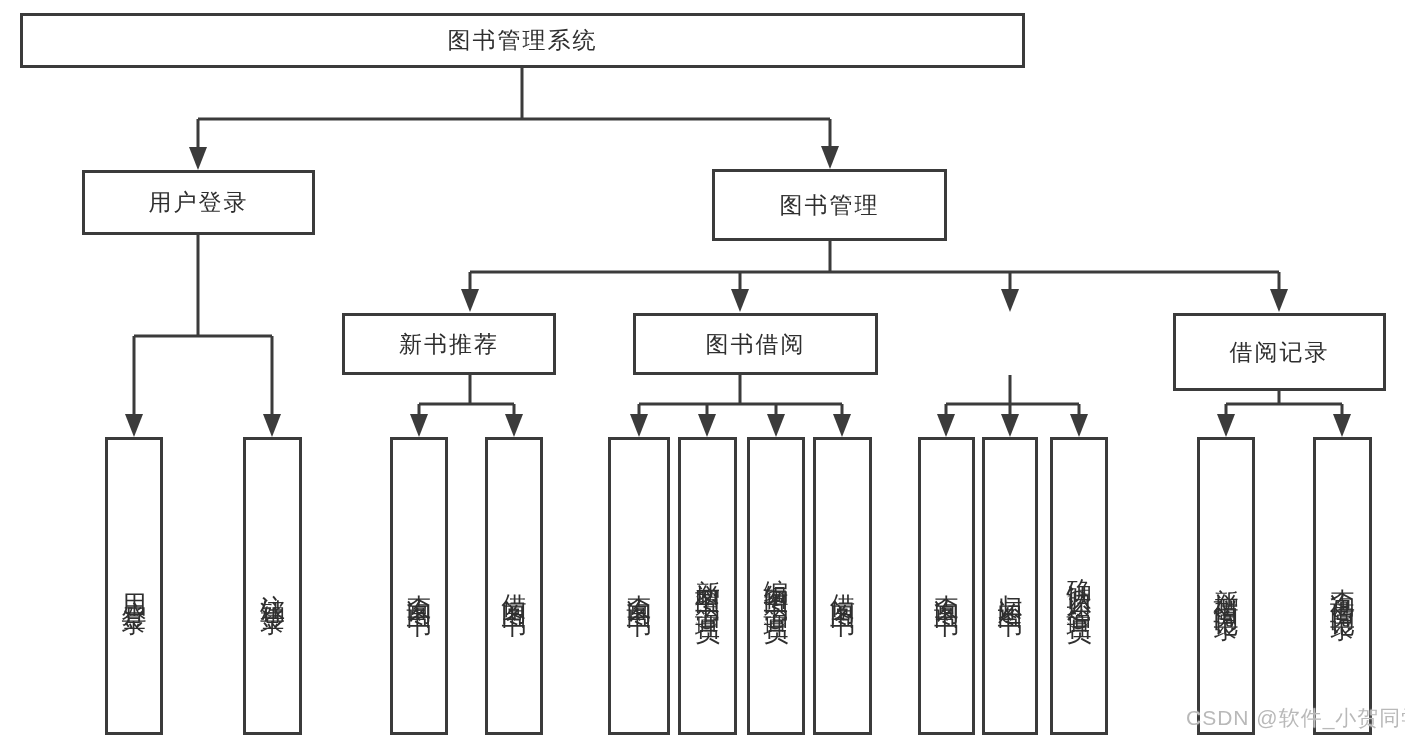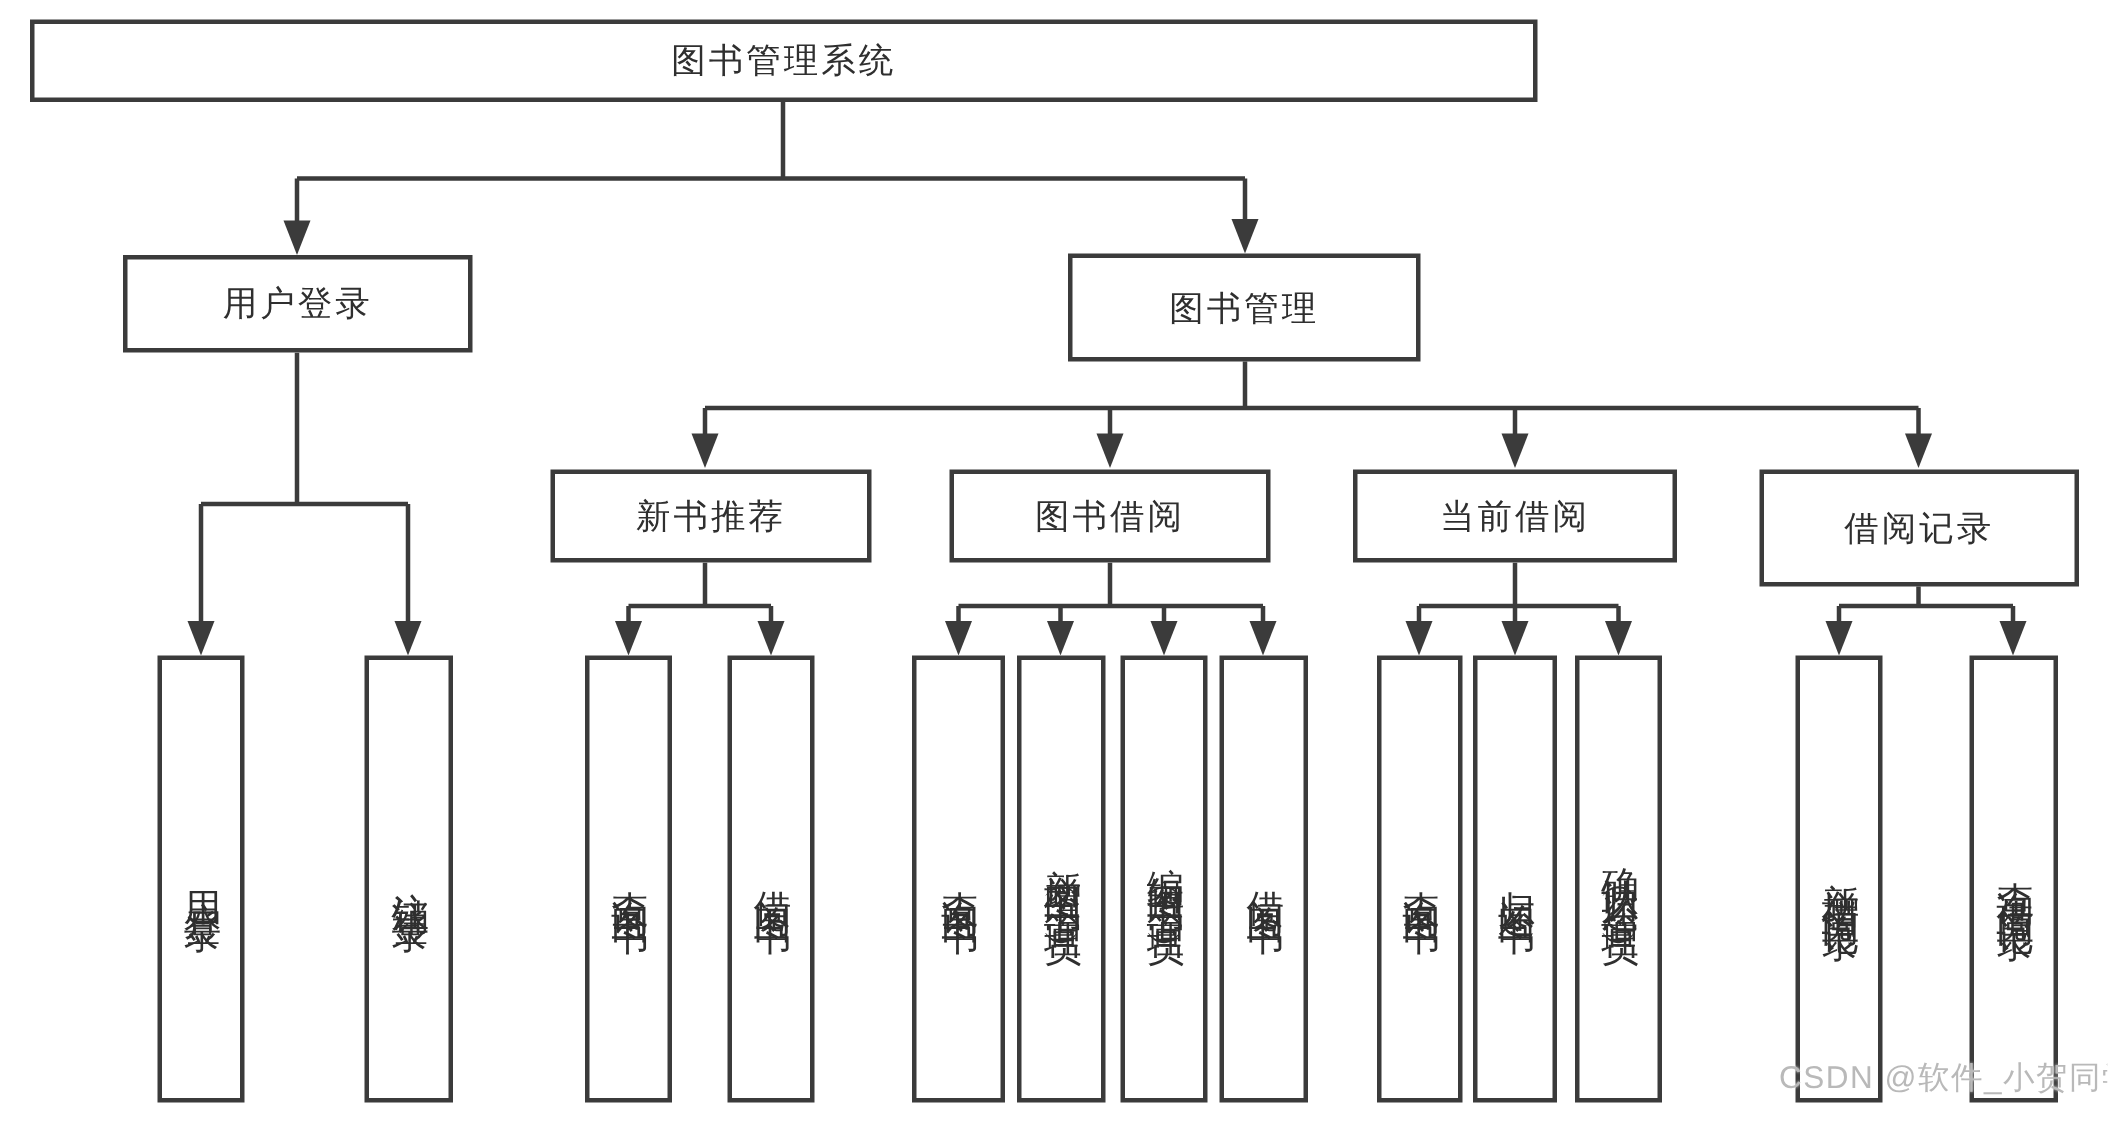--- a/index.html
+++ b/index.html
@@ -94,28 +94,25 @@
     <span class="label">图书管理系统</span>
   </div>
 
   <div class="node h" style="left:82px;top:170px;width:233px;height:65px">
     <span class="label">用户登录</span>
   </div>
   <div class="node h" style="left:712px;top:169px;width:235px;height:72px">
     <span class="label">图书管理</span>
   </div>
 
-  <div class="node h" style="left:367px;top:313px;width:214px;height:62px">
+  <div class="node h" style="left:342px;top:313px;width:214px;height:62px">
     <span class="label">新书推荐</span>
   </div>
-  <div class="node h" style="left:633px;top:313px;width:214px;height:62px">
+  <div class="node h" style="left:633px;top:313px;width:245px;height:62px">
     <span class="label">图书借阅</span>
-  </div>
-  <div class="node h" style="left:902px;top:313px;width:216px;height:62px">
-    <span class="label">当前借阅</span>
   </div>
   <div class="node h" style="left:1173px;top:313px;width:213px;height:78px">
     <span class="label">借阅记录</span>
   </div>
 
   <div class="node v" style="left:105px;top:437px;width:58px;height:298px">
     <span class="label">用户登录</span>
   </div>
   <div class="node v" style="left:243px;top:437px;width:59px;height:298px">
     <span class="label">注销登录</span>

